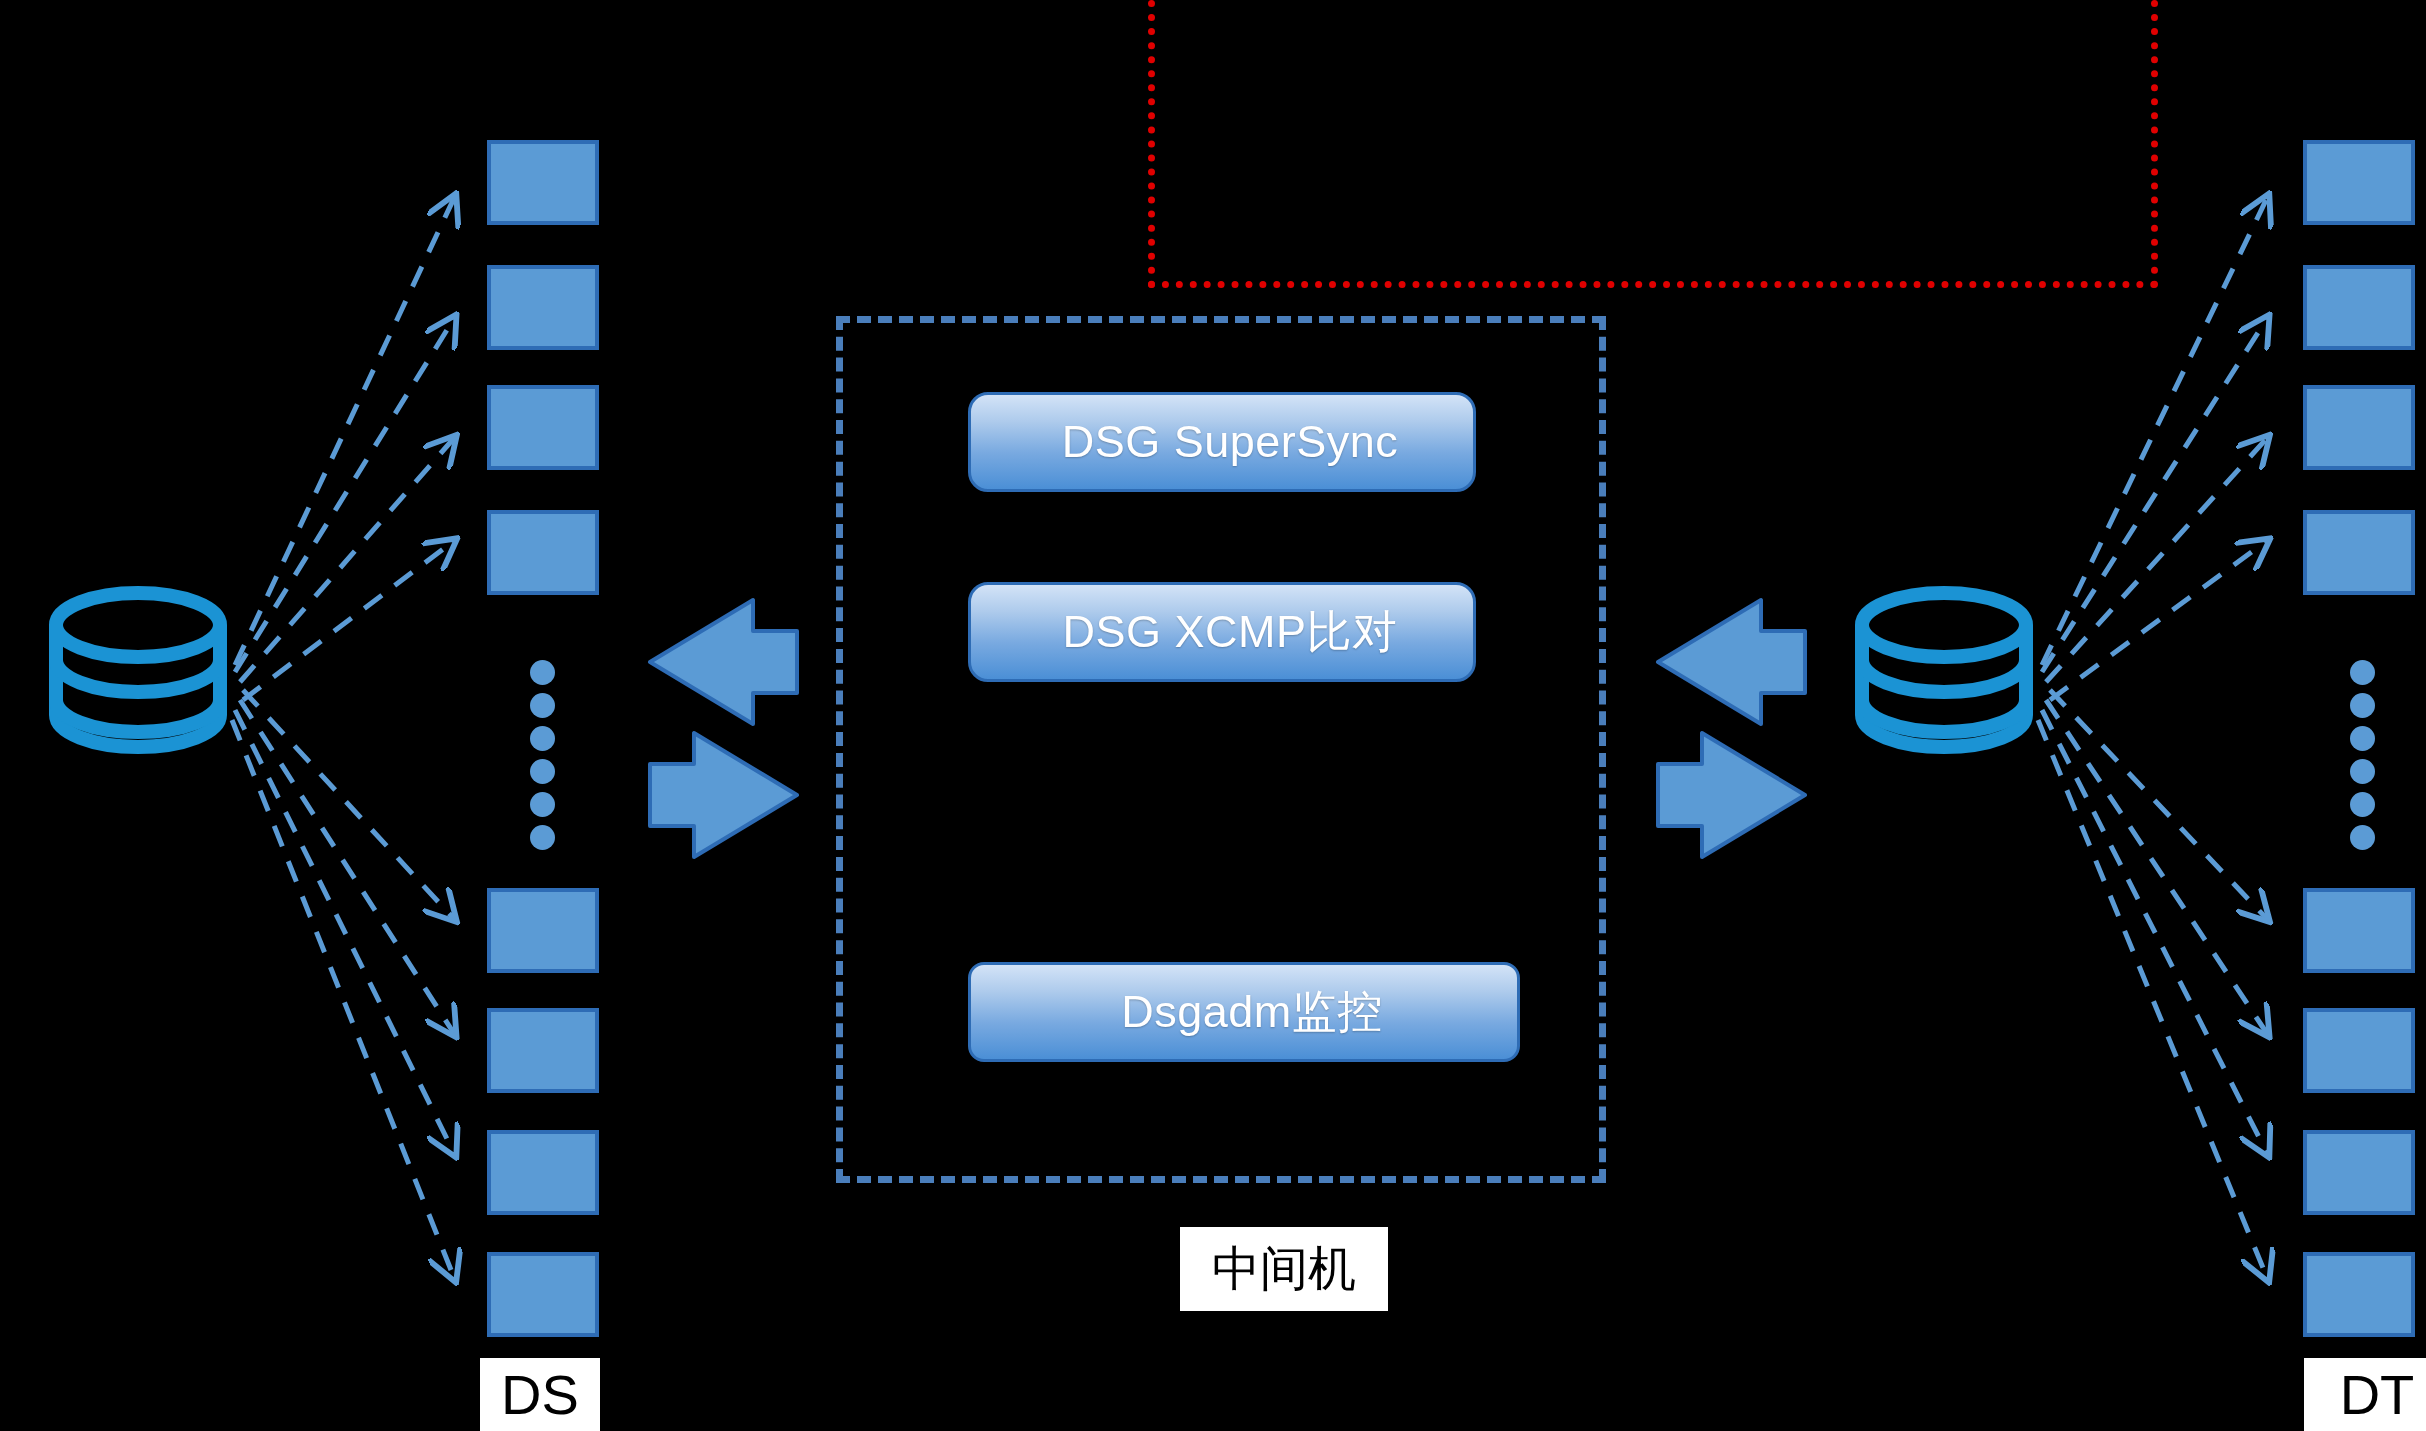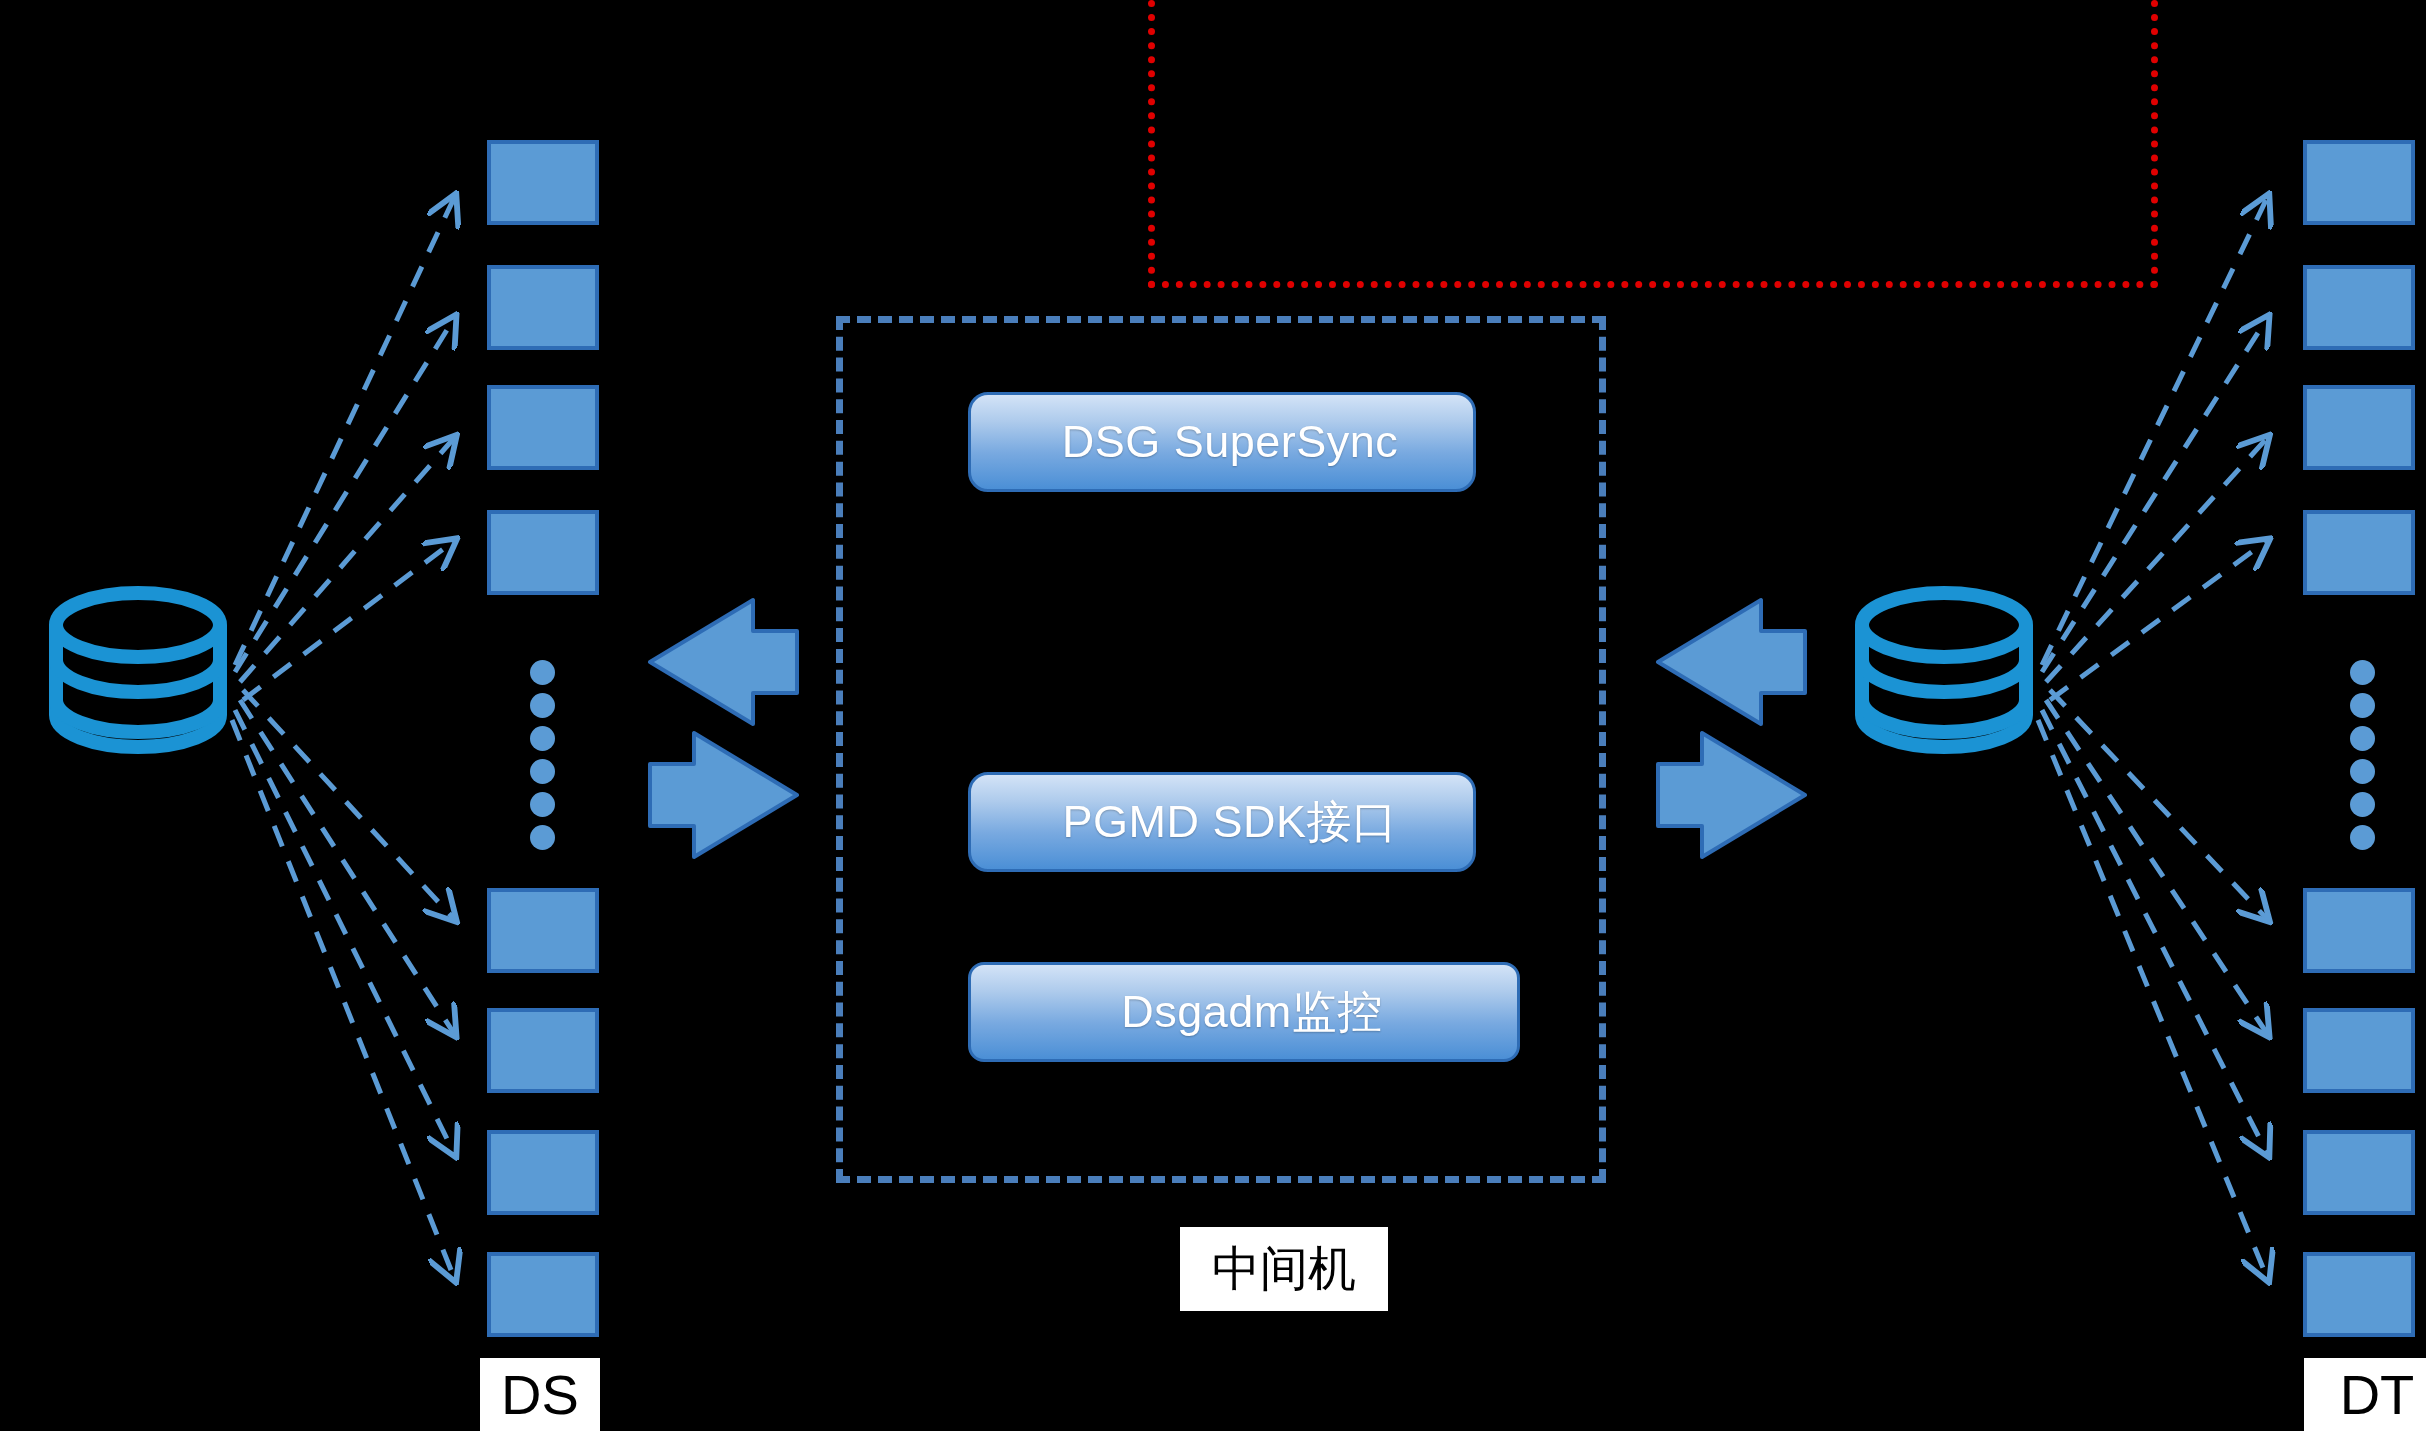--- a/index.html
+++ b/index.html
@@ -153,22 +153,22 @@
       <path d="M 1805 795 L 1702 733 L 1702 764 L 1658 764 L 1658 826 L 1702 826 L 1702 857 Z" fill="#5b9bd5" stroke="#2e6cb5" stroke-width="4" stroke-linejoin="round"></path>
     </g>
   </svg>
 
   <div class="red-frame" style="left:1148px; top:-14px; width:1010px; height:302px;"></div>
 
   <div class="dashed-container" style="left:836px; top:316px; width:770px; height:867px;"></div>
 
   <div class="service-box" style="left:968px; top:392px; width:508px; height:100px;">DSG SuperSync</div>
 
-
-  <div class="service-box" style="left:968px; top:772px; width:508px; height:100px;">PGMD SDK接口</div>
+  <div class="service-box" style="left:968px; top:582px; width:508px; height:100px;">DSG XCMP比对</div>
+
 
   <div class="service-box" style="left:968px; top:962px; width:552px; height:100px;border-radius:16px;">Dsgadm监控</div>
 
   <div class="white-label label-mid" style="left:1180px; top:1227px; width:208px; height:84px;">中间机</div>
 
   <div class="white-label label-ds" style="left:480px; top:1358px; width:120px; height:73px;">DS</div>
 
   <div class="white-label label-ds" style="left:2304px; top:1358px; width:122px; height:73px;padding-left:24px;">DT</div>
 
   <div class="node-rect" style="left:487px; top:140px;  width:112px; height:85px;"></div>

